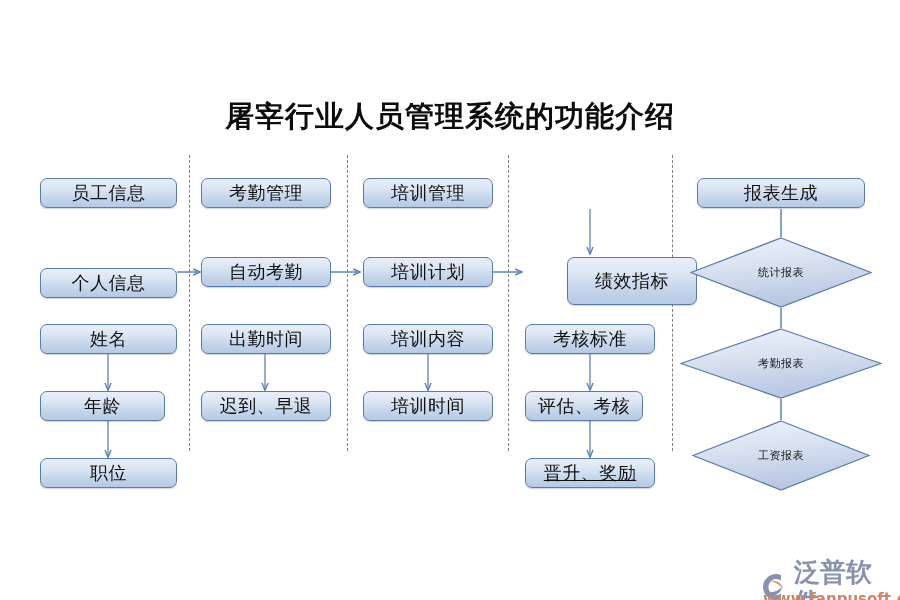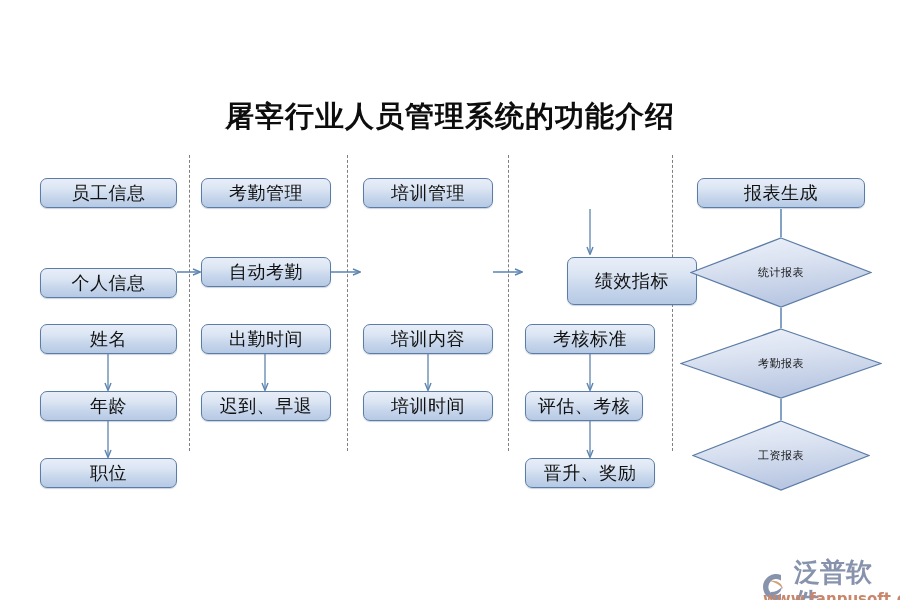--- a/index.html
+++ b/index.html
@@ -165,36 +165,37 @@
     <line x1="656" y1="272" x2="691" y2="272" stroke="#5b84b1" stroke-width="1.5" marker-end="url(#arrowhead)"></line>
 
     <line x1="781" y1="209" x2="781" y2="237" stroke="#5b84b1" stroke-width="1.5"></line>
     <line x1="781" y1="308" x2="781" y2="328" stroke="#5b84b1" stroke-width="1.5"></line>
     <line x1="781" y1="399" x2="781" y2="420" stroke="#5b84b1" stroke-width="1.5"></line>
   </svg>
 
   <div class="node" style="left:40px; top:178px; width:137px; height:30px;">员工信息</div>
   <div class="node" style="left:40px; top:268px; width:137px; height:30px;">个人信息</div>
   <div class="node" style="left:40px; top:324px; width:137px; height:30px;">姓名</div>
-  <div class="node" style="left:40px; top:391px; width:137px; height:30px;">年龄</div>
+  <div class="node" style="left:40px; top:391px; width:125px; height:30px;">年龄</div>
   <div class="node" style="left:40px; top:458px; width:137px; height:30px;">职位</div>
 
   <div class="node" style="left:201px; top:178px; width:130px; height:30px;">考勤管理</div>
   <div class="node" style="left:201px; top:257px; width:130px; height:30px;">自动考勤</div>
   <div class="node" style="left:201px; top:324px; width:130px; height:30px;">出勤时间</div>
   <div class="node" style="left:201px; top:391px; width:130px; height:30px;">迟到、早退</div>
 
   <div class="node" style="left:363px; top:178px; width:130px; height:30px;">培训管理</div>
+  <div class="node" style="left:363px; top:257px; width:130px; height:30px;">培训计划</div>
   <div class="node" style="left:363px; top:324px; width:130px; height:30px;">培训内容</div>
   <div class="node" style="left:363px; top:391px; width:130px; height:30px;">培训时间</div>
 
   <div class="node" style="left:525px; top:257px; width:130px; height:48px;margin-left:42px;">绩效指标</div>
   <div class="node" style="left:525px; top:324px; width:130px; height:30px;">考核标准</div>
   <div class="node" style="left:525px; top:391px; width:118px; height:30px;">评估、考核</div>
-  <div class="node" style="left:525px; top:458px; width:130px; height:30px;">晋升、奖励</div>
+  <div class="node" style="left:525px; top:458px; width:130px; height:30px;text-decoration:underline;">晋升、奖励</div>
 
   <div class="node" style="left:697px; top:178px; width:168px; height:30px;">报表生成</div>
 
   <div class="diamond-wrap" style="left:690px; top:237px; width:182px; height:71px;">
     <svg width="182" height="71" viewBox="0 0 182 71">
       <defs>
         <linearGradient id="dg1" x1="0" y1="0" x2="0.25" y2="1">
           <stop offset="0%" stop-color="#eef2fa"></stop>
           <stop offset="45%" stop-color="#dae2f1"></stop>
           <stop offset="100%" stop-color="#b9c7e2"></stop>

